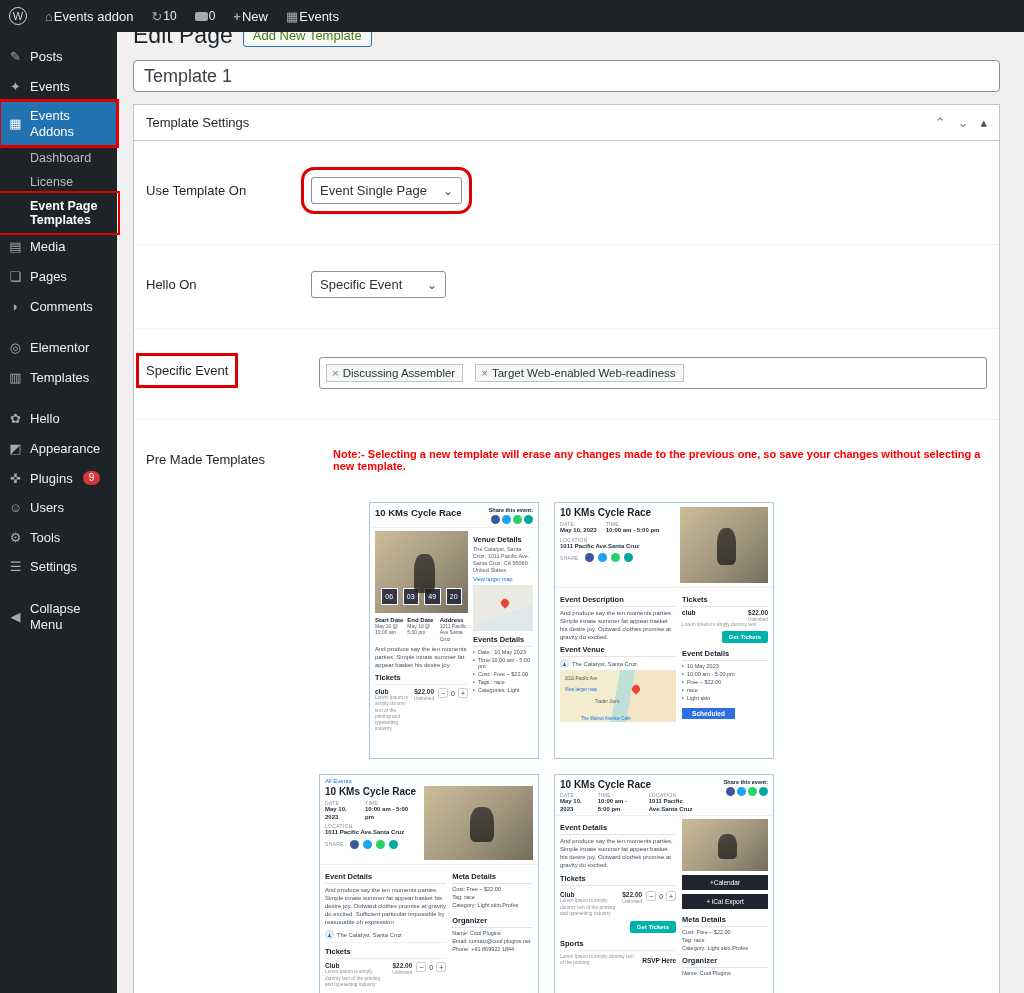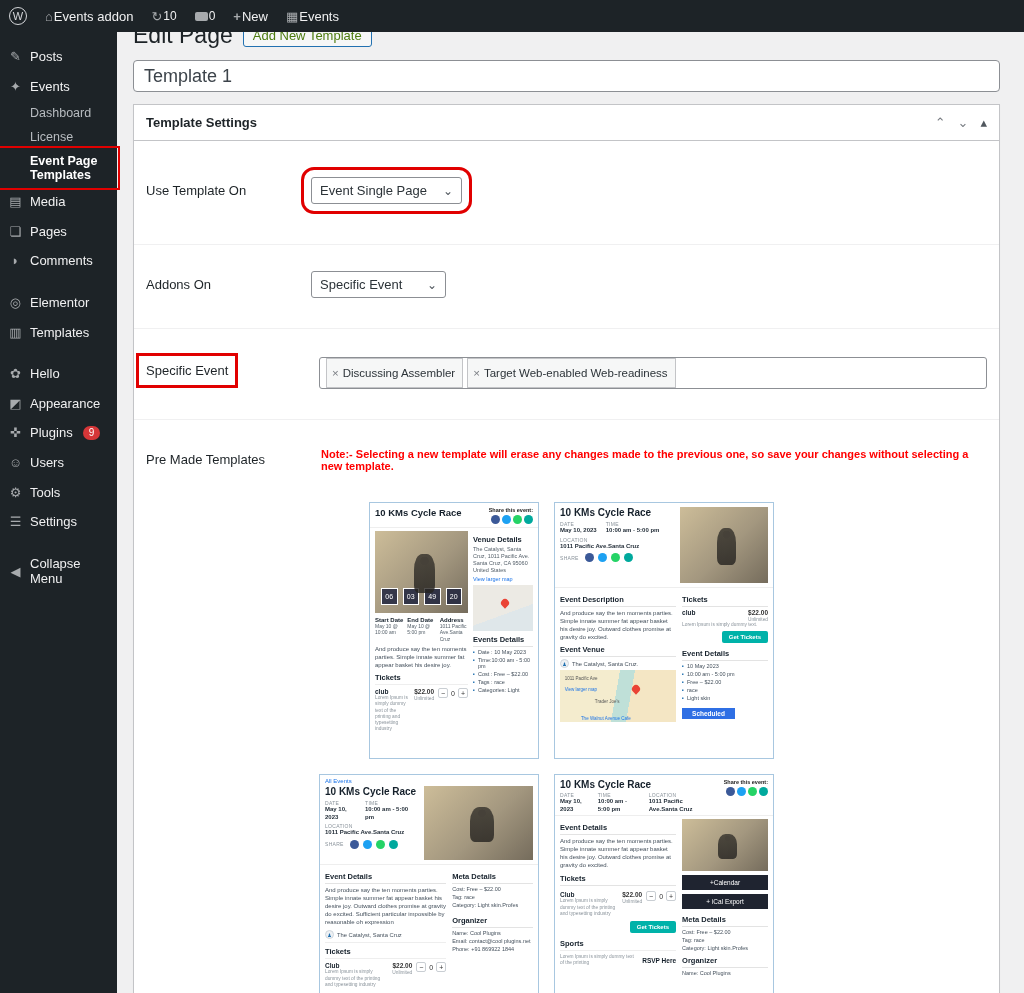--- a/index.html
+++ b/index.html
@@ -51,43 +51,43 @@
 
 
 .content{position:absolute;left:117px;top:32px;right:0;bottom:0;padding:0 24px 0 16px}
 .page-head{display:flex;align-items:center;gap:10px;height:34px;margin-top:-14px}
 .page-title{font-size:23px;font-weight:400;color:#1d2327}
 .add-new{font-size:13px;color:#4d7c0f;border:1px solid #2271b1;background:#f6f7f7;padding:3px 9px;border-radius:3px;cursor:pointer}
 .title-input{width:100%;height:32px;border:1px solid #8c8f94;border-radius:4px;background:#fff;font-size:18px;padding:3px 10px;color:#3c434a;margin:8px 0 12px;display:flex;align-items:center}
 
 .metabox{background:#fff;border:1px solid #c3c4c7;box-shadow:0 1px 1px rgba(0,0,0,.04)}
 .mb-head{display:flex;align-items:center;height:36px;padding:0 12px;border-bottom:1px solid #c3c4c7}
-.mb-title{font-size:13px;font-weight:700;color:#1d2327;flex:1}
+.mb-title{font-size:13px;font-weight:400;color:#1d2327;flex:1}
 .mb-icons{color:#787c82;display:flex;gap:12px;font-size:13px;align-items:center}
 .mb-icons span{cursor:pointer}
 .ic-up::before{content:"⌃"}
 .ic-down::before{content:"⌄"}
 .ic-tri::before{content:"▴";color:#50575e}
 
 .row{display:flex;padding:28px 12px;border-bottom:1px solid #f0f0f1}
 .row:last-child{border-bottom:none}
 .row-label{width:165px;font-size:13px;font-weight:400;color:#1d2327;flex-shrink:0;padding-top:6px}
 .row-content{flex:1;min-width:0}
 .lbl-red{display:inline-block;outline:3px solid #e10000;outline-offset:7px}
 
 .wp-select{display:inline-flex;align-items:center;gap:16px;border:1px solid #8c8f94;border-radius:3px;background:#fff;padding:5px 8px;font-size:13px;color:#2c3338;cursor:pointer}
 .chev::before{content:"⌄";color:#50575e;font-size:12px}
 .sel-red{outline:3px solid #e10000;outline-offset:7px}
 .sel2{min-width:135px;justify-content:space-between}
 
-.tags-input{display:flex;gap:4px;border:1px solid #8c8f94;border-radius:3px;background:#fff;height:32px;padding:0 6px;width:100%}
+.tags-input{display:flex;gap:12px;align-items:center;border:1px solid #8c8f94;border-radius:3px;background:#fff;height:32px;padding:0 6px;width:100%}
 .chip{display:inline-flex;align-items:center;gap:4px;border:1px solid #c3c4c7;background:#f6f7f7;font-size:11.5px;color:#2c3338;padding:2px 7px 2px 5px;white-space:nowrap;cursor:pointer}
 .xic::before{content:"×";color:#787c82}
 
-.note{color:#f00;font-size:11px;font-weight:700;margin:2px 0 30px 10px}
+.note{color:#f00;font-size:11px;font-weight:700;margin:2px 0 30px 22px}
 .tgrid{display:grid;grid-template-columns:220px 220px;gap:15px;margin-left:8px;width:455px}
 
 
 .tp{background:#fff;border:1px solid #a8c7e0;color:#333;overflow:hidden;position:relative;font-size:6px;cursor:pointer}
 .tp1{width:170px;height:257px;justify-self:end}
 .tp2{width:220px;height:257px}
 .tp3{width:220px;height:265px}
 .tp4{width:220px;height:262px}
 .photo{background:linear-gradient(135deg,#cdbd99 0%,#a3977f 55%,#756c5c 100%);position:relative}
 .photo::after{content:"";position:absolute;left:42%;top:28%;width:22%;height:48%;background:radial-gradient(circle at 50% 18%,#2e2b27 12%,transparent 13%),linear-gradient(#35322c,#24221f);border-radius:40% 40% 20% 20%;opacity:.8}
@@ -207,20 +207,24 @@
 
   <div class="sidebar">
     <div class="menu-item">
         <span class="gi gi-posts"></span>
         <span>Posts</span>
       </div>
     <div class="menu-item">
         <span class="gi gi-events"></span>
         <span>Events</span>
       </div>
+    <div class="menu-item active redbox">
+        <span class="gi gi-addons"></span>
+        <span>Events Addons</span>
+      </div>
     <div class="submenu-item"><span>Dashboard</span></div>
     <div class="submenu-item"><span>License</span></div>
     <div class="submenu-item current redbox2"><span>Event Page Templates</span></div>
     <div class="menu-item">
         <span class="gi gi-media"></span>
         <span>Media</span>
       </div>
     <div class="menu-item">
         <span class="gi gi-pages"></span>
         <span>Pages</span>
@@ -295,21 +299,21 @@
         <div class="row-label">Use Template On</div>
         <div class="row-content">
           <span class="wp-select sel-red">
             <span>Event Single Page</span>
             <span class="chev"></span>
           </span>
         </div>
       </div>
 
       <div class="row" style="padding:26px 12px 30px">
-        <div class="row-label">Addons On</div>
+        <div class="row-label">Hello On</div>
         <div class="row-content">
           <span class="wp-select sel2">
             <span>Specific Event</span>
             <span class="chev"></span>
           </span>
         </div>
       </div>
 
       <div class="row" style="padding:28px 12px 30px">
         <div class="row-label"><span class="lbl-red">Specific Event</span></div>

